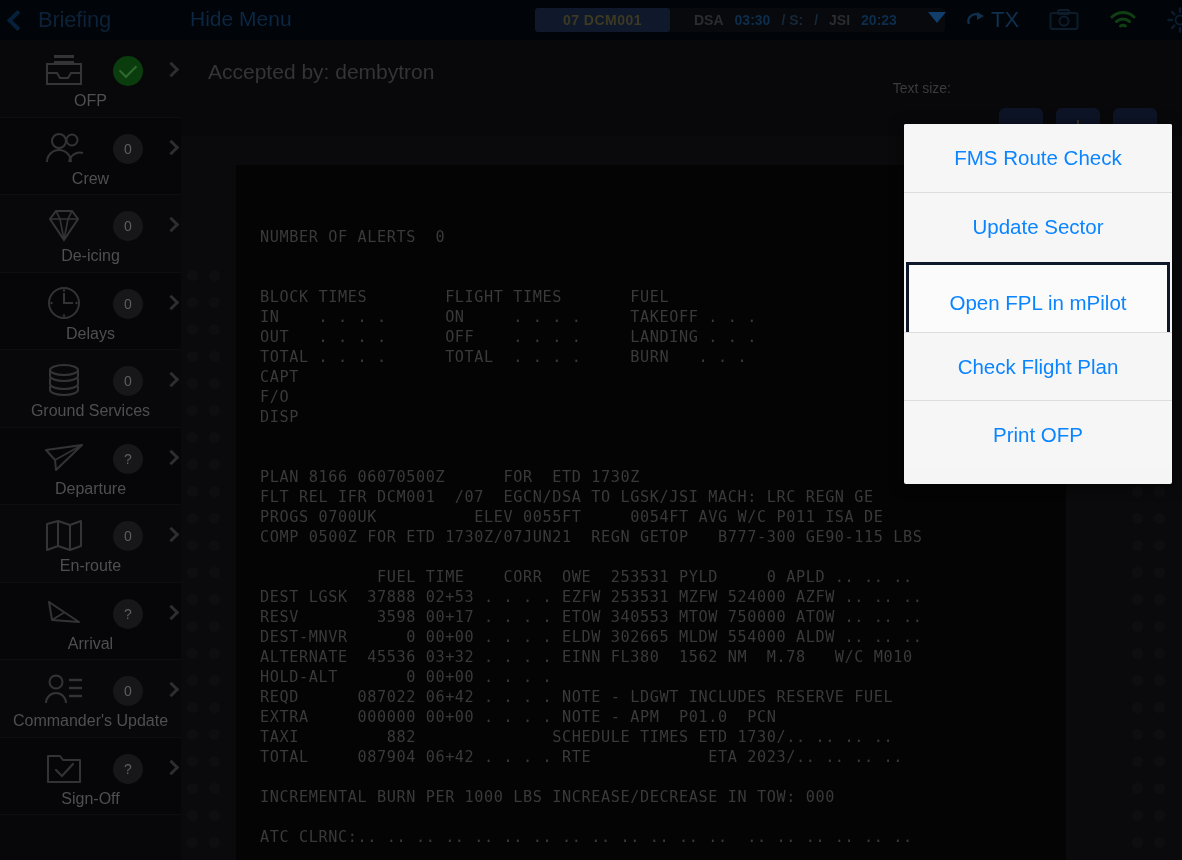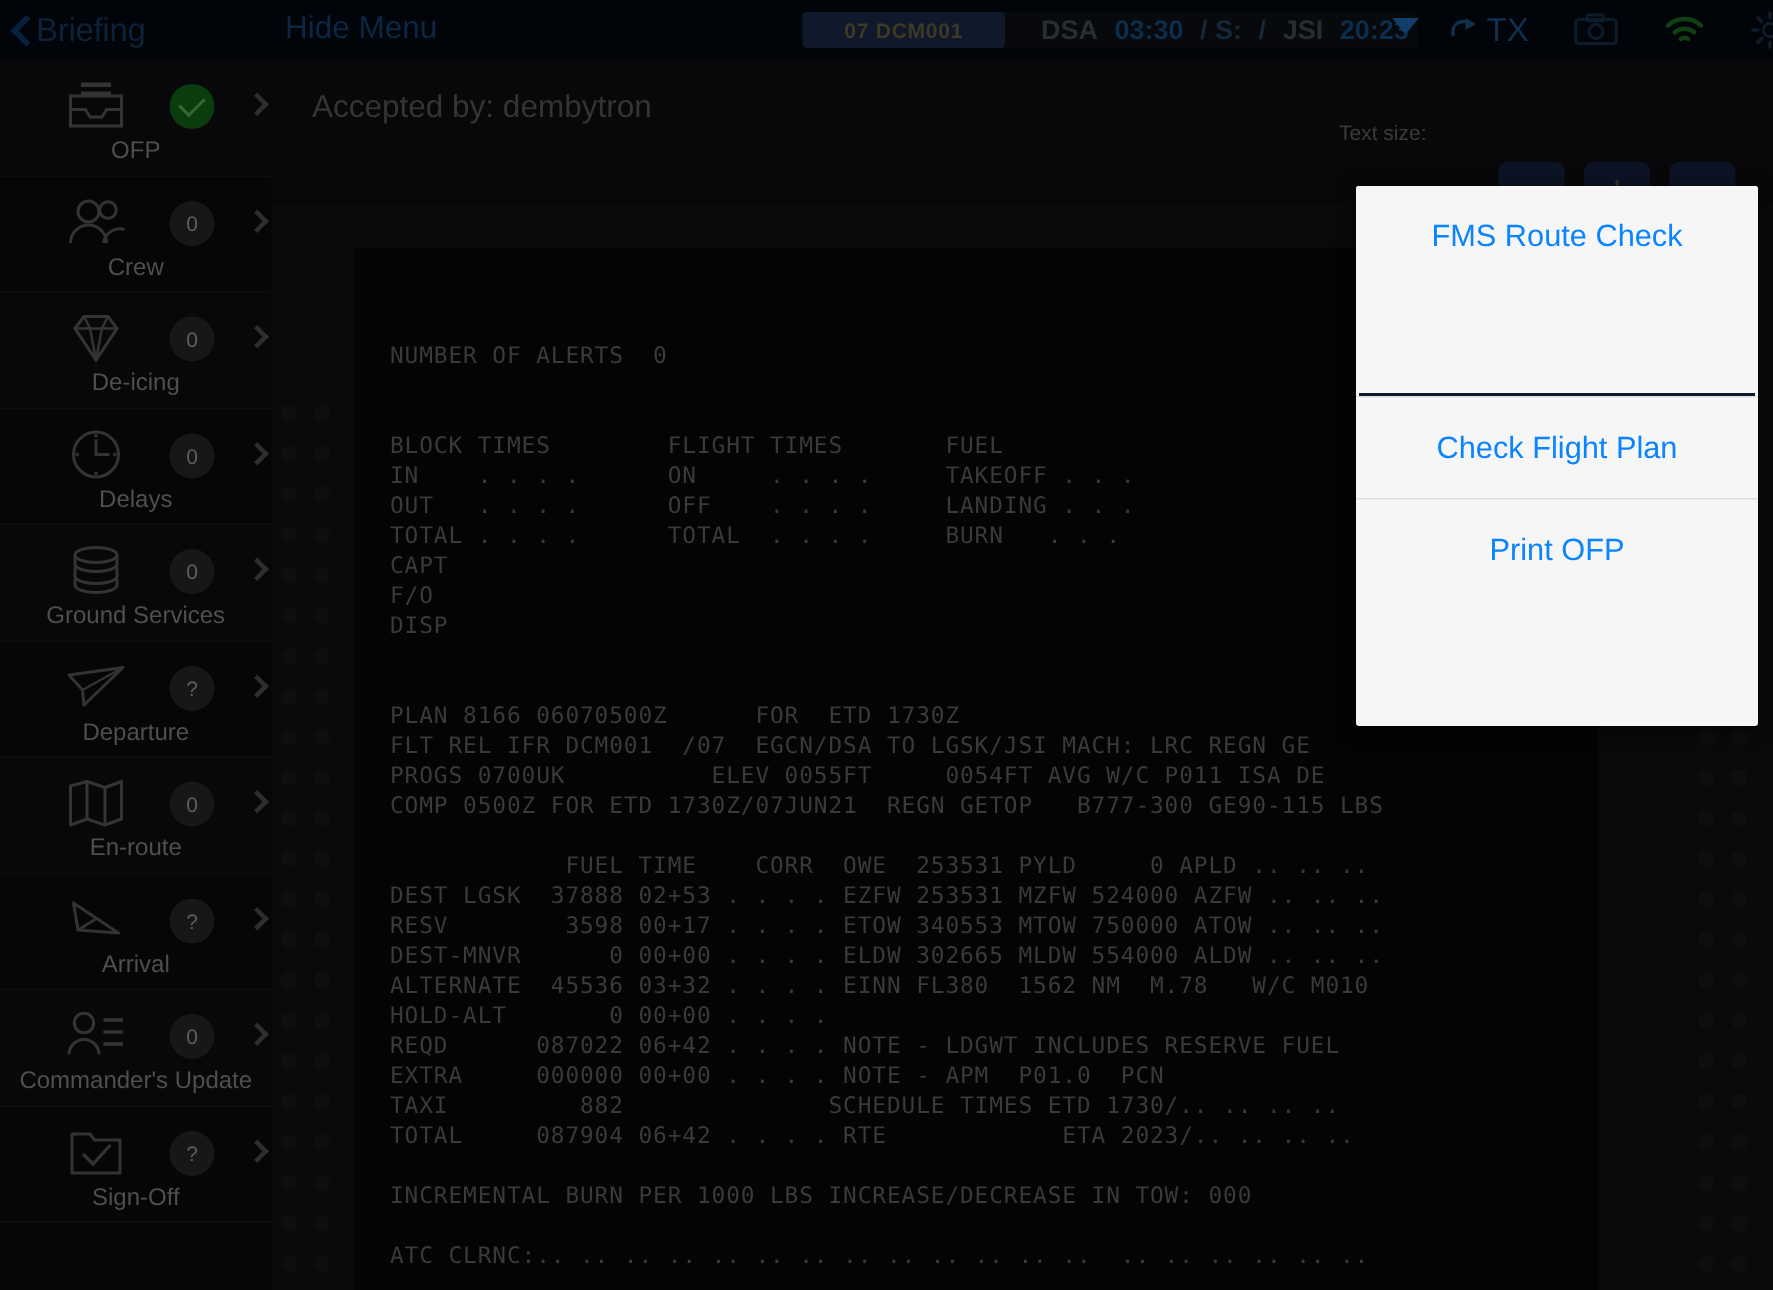--- a/index.html
+++ b/index.html
@@ -11,21 +11,21 @@
   }
   #app { position: relative; width: 1182px; height: 860px; background:#000; overflow:hidden; }
 
   
   .topbar {
     position:absolute; left:0; top:0; width:1182px; height:40px;
     background:#010408;
     display:flex; align-items:center;
   }
   .tb-back {
-    display:flex; align-items:center; gap:2px;
+    display:flex; align-items:center; gap:16px;
     margin-left:8px; color:#0c2238; font-size:22px; font-weight:400;
     letter-spacing:-0.2px;
   }
   .chev-left { width:14px; height:22px; position:relative; display:inline-block; }
   .chev-left::before{
     content:""; position:absolute; left:2px; top:4px;
     width:11px; height:11px; border-left:4px solid #06213c; border-bottom:4px solid #06213c;
     transform:rotate(45deg);
   }
   .tb-hide {
@@ -35,21 +35,21 @@
   .tb-flightbar{
     position:absolute; left:535px; top:8px; width:410px; height:24px;
     background:#07090d; border-radius:3px;
     display:flex; align-items:center;font-weight:bold;
   }
   .tb-tag{
     width:135px; height:24px; background:#10182c; border-radius:3px;
     display:flex; align-items:center; justify-content:center;
     color:#3c3a22; font-size:14px; letter-spacing:0.5px;
   }
-  .tb-route{ display:flex; align-items:center; gap:11px; padding-left:24px; font-size:18px; }
+  .tb-route{ display:flex; align-items:center; gap:11px; padding-left:24px; font-size:14px; }
   .rt-dim{ color:#2a2d30; }
   .rt-blue{ color:#0d2d4d; }
   .rt-sep{ color:#16283a; }
   .tb-caret{
     position:absolute; left:928px; top:12px;
     width:0; height:0; border-left:9px solid transparent; border-right:9px solid transparent;
     border-top:11px solid #113e6b;
   }
   .tb-icons{ position:absolute; left:966px; top:0; height:40px; display:flex; align-items:center; gap:30px; }
   .ic-tx{ display:flex; align-items:center; gap:3px; color:#10304f; font-size:22px; }
@@ -488,19 +488,20 @@
 
 ATC CLRNC:.. .. .. .. .. .. .. .. .. .. .. .. ..  .. .. .. .. .. ..
 
 -N0453F370 ROGAG L603 DOLAS/N0468F390 L603 DIBAL/N0481F410 L603
  LAMSO DCT TULIP DCT GISEB DCT COL DCT EEM DCT DKB T104 WLD M867</pre>
     </div>
   </div>
 
   <div class="popup" id="popup">
       <div class="pop-item">FMS Route Check</div>
+      <div class="pop-item">Update Sector</div>
       <div class="pop-highlight">Open FPL in mPilot</div>
       <div class="pop-item tall" style="visibility: hidden;"></div>
       <div class="pop-item">Check Flight Plan</div>
       <div class="pop-item">Print OFP</div>
     </div>
 
 </div>
 
 </body></html>

